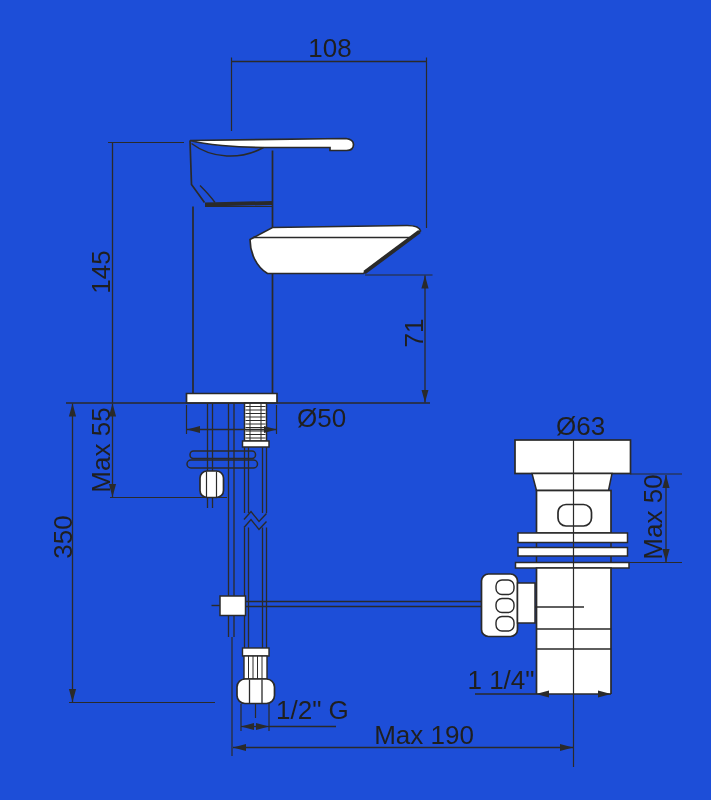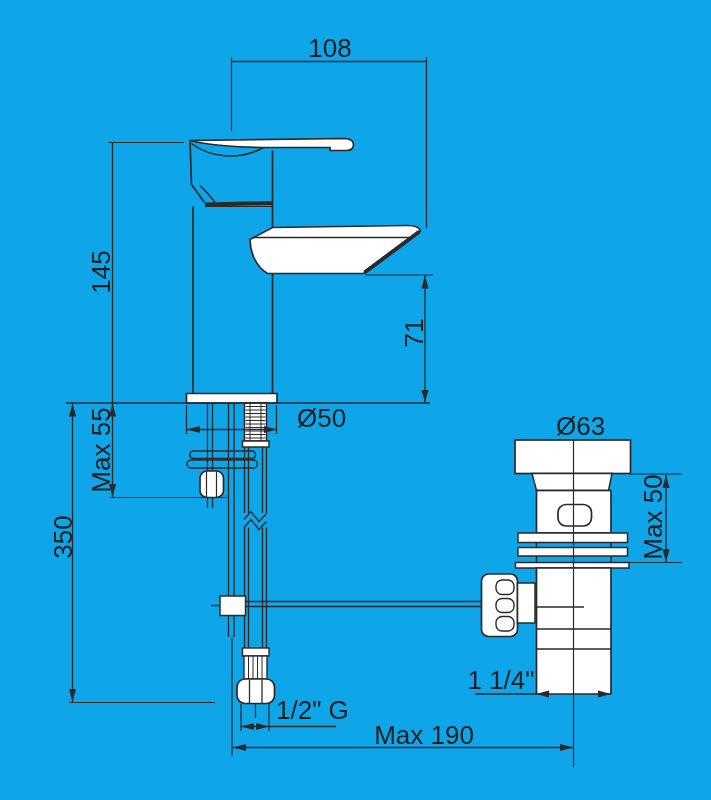--- a/index.html
+++ b/index.html
@@ -1,16 +1,16 @@
 <!DOCTYPE html>
 <html><head>
 <meta charset="utf-8">
 <style>
   html,body{margin:0;padding:0;background:#ffffff;}
-  .stage{position:relative;width:711px;height:800px;background:#0ea5e9;overflow:hidden;}
+  .stage{position:relative;width:711px;height:800px;background:#1d4ed8;overflow:hidden;}
   svg{display:block;}
   svg text{font-family:"Liberation Sans","DejaVu Sans",sans-serif;font-size:26px;fill:#1f1f1f;}
   .ln{stroke:#2a2a2a;fill:none;}
   .w17{stroke-width:1.7;}
   .w15{stroke-width:1.5;}
   .w14{stroke-width:1.4;}
   .w13{stroke-width:1.3;}
   .w12{stroke-width:1.2;}
   .w10{stroke-width:1;}
   .thick{stroke-width:4;}

